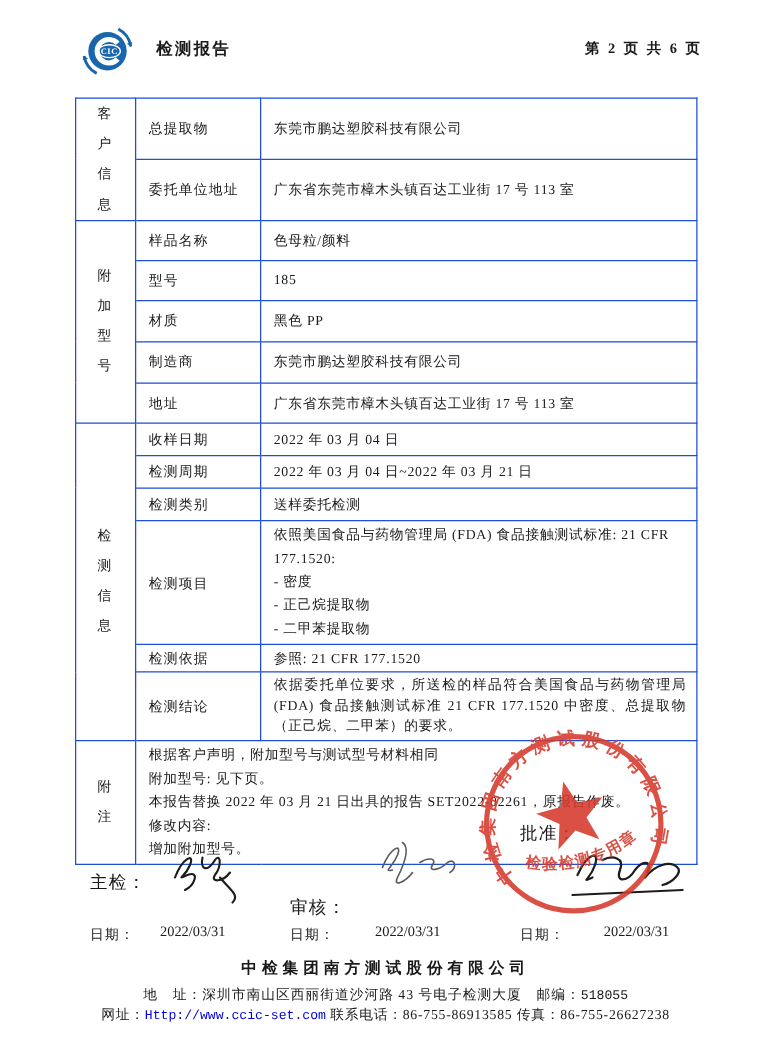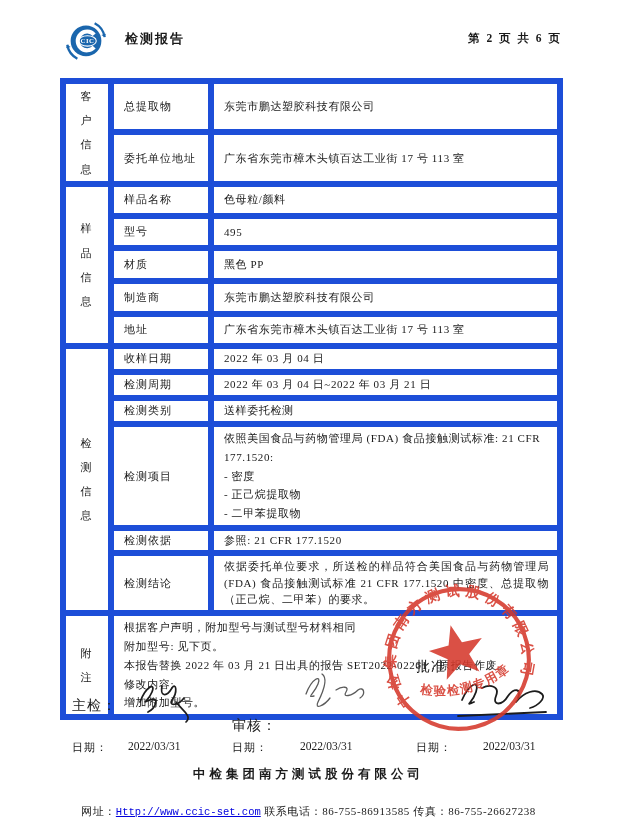--- a/index.html
+++ b/index.html
@@ -12,21 +12,21 @@
   .hdr-title{position:absolute;left:125px;top:30px;font-size:13px;font-weight:bold;letter-spacing:2px;}
   .hdr-number{position:absolute;left:236px;top:31px;font-size:11.5px;font-weight:bold;}
   .hdr-page{position:absolute;left:468px;top:31px;font-size:11.5px;font-weight:bold;letter-spacing:2px;}
   
   .report-table{
     position:absolute;left:60px;top:78px;width:497px;
     border-collapse:collapse;table-layout:fixed;
     font-size:11px;
   }
   .report-table td{
-    border:6px solid #1d4ed8;vertical-align:middle;
+    border:1px solid #1d4ed8;vertical-align:middle;
     padding:2px 8px 2px 10px;letter-spacing:0.6px;
   }
   td.group{text-align:center;padding:0;}
   .group-text{display:inline-block;width:2em;word-break:break-all;line-height:2.2;letter-spacing:2px;}
   td.lbl{letter-spacing:1px;}
   .pre{white-space:pre-line;}
   .loose{line-height:1.72;}
   .tight{line-height:1.5;}
   .just{text-align:justify;}
   
@@ -35,21 +35,21 @@
   .date-label{position:absolute;font-size:11px;letter-spacing:1px;}
   .date-value{position:absolute;font-size:11.5px;}
   
   .seal{position:absolute;left:381px;top:581px;width:156px;height:156px;transform:rotate(-14deg);opacity:0.88;}
   
   .ftr-company{position:absolute;left:0;top:766px;width:617px;text-align:center;
     font-size:12.5px;font-weight:bold;letter-spacing:4px;}
   .ftr-line1{position:absolute;left:0;top:788px;width:617px;text-align:center;font-size:11px;letter-spacing:0.8px;}
   .ftr-line2{position:absolute;left:0;top:804px;width:617px;text-align:center;font-size:11px;letter-spacing:0.6px;}
   .mono{font-family:"Liberation Mono","DejaVu Sans Mono",monospace;font-size:10.5px;letter-spacing:0;}
-  .url{color:#0000dd;text-decoration:underline;cursor:pointer;}
+  .url{color:#0000dd;cursor:pointer;}
 </style>
 </head>
 <body>
 
 <div class="page">
 
   <svg class="hdr-logo" viewBox="0 0 50 50">
     <circle cx="25" cy="26" r="16" fill="#1a66ad"></circle>
     <path d="M 33.5 19.5 A 9.8 9.8 0 1 0 33.5 32.5" stroke="#ffffff" stroke-width="4.2" fill="none"></path>
     <ellipse cx="26.5" cy="26" rx="9.2" ry="5.4" fill="none" stroke="#ffffff" stroke-width="1.1"></ellipse>
@@ -74,27 +74,27 @@
       <td class="group" rowspan="2"><span class="group-text">客户信息</span></td>
       <td class="lbl">总提取物</td>
       <td>东莞市鹏达塑胶科技有限公司</td>
     </tr>
     <tr style="height:34px">
       <td class="lbl">委托单位地址</td>
       <td>广东省东莞市樟木头镇百达工业街 17 号 113 室</td>
     </tr>
 
     <tr style="height:32px">
-      <td class="group" rowspan="5"><span class="group-text">样品信息</span></td>
+      <td class="group" rowspan="5"><span class="group-text">附加型号</span></td>
       <td class="lbl">样品名称</td>
       <td>色母粒/颜料</td>
     </tr>
     <tr style="height:32px">
       <td class="lbl">型号</td>
-      <td>495</td>
+      <td>185</td>
     </tr>
     <tr style="height:33px">
       <td class="lbl">材质</td>
       <td>黑色 PP</td>
     </tr>
     <tr style="height:33px">
       <td class="lbl">制造商</td>
       <td>东莞市鹏达塑胶科技有限公司</td>
     </tr>
     <tr style="height:32px">
@@ -186,17 +186,20 @@
     <polygon fill="#d5392c" points="85,47 92.5,68.1 114.7,68.7 97.1,82.3 103.4,103.6 85,91 66.6,103.6 72.9,82.3 55.3,68.7 77.5,68.1"></polygon>
     <text font-size="15.5" fill="#d5392c" letter-spacing="5.5" font-family="Liberation Serif, serif" font-weight="bold">
       <textPath href="#sealArc" startOffset="2">中检集团南方测试股份有限公司</textPath>
     </text>
     <text font-size="13.5" fill="#d5392c" letter-spacing="1.5" font-family="Liberation Serif, serif" font-weight="bold">
       <textPath href="#sealArcInner" startOffset="2">检验检测专用章</textPath>
     </text>
   </svg>
 
   <div class="ftr-company">中检集团南方测试股份有限公司</div>
+  <div class="ftr-line1">
+    <span>地　址：</span><span>深圳市南山区西丽街道沙河路 43 号电子检测大厦</span><span>　邮编：</span><span class="mono">518055</span>
+  </div>
   <div class="ftr-line2">
     <span>网址：</span><span class="mono url">Http://www.ccic-set.com</span><span> 联系电话：</span><span>86-755-86913585</span><span> 传真：</span><span>86-755-26627238</span>
   </div>
 
 </div>
 
 </body></html>

